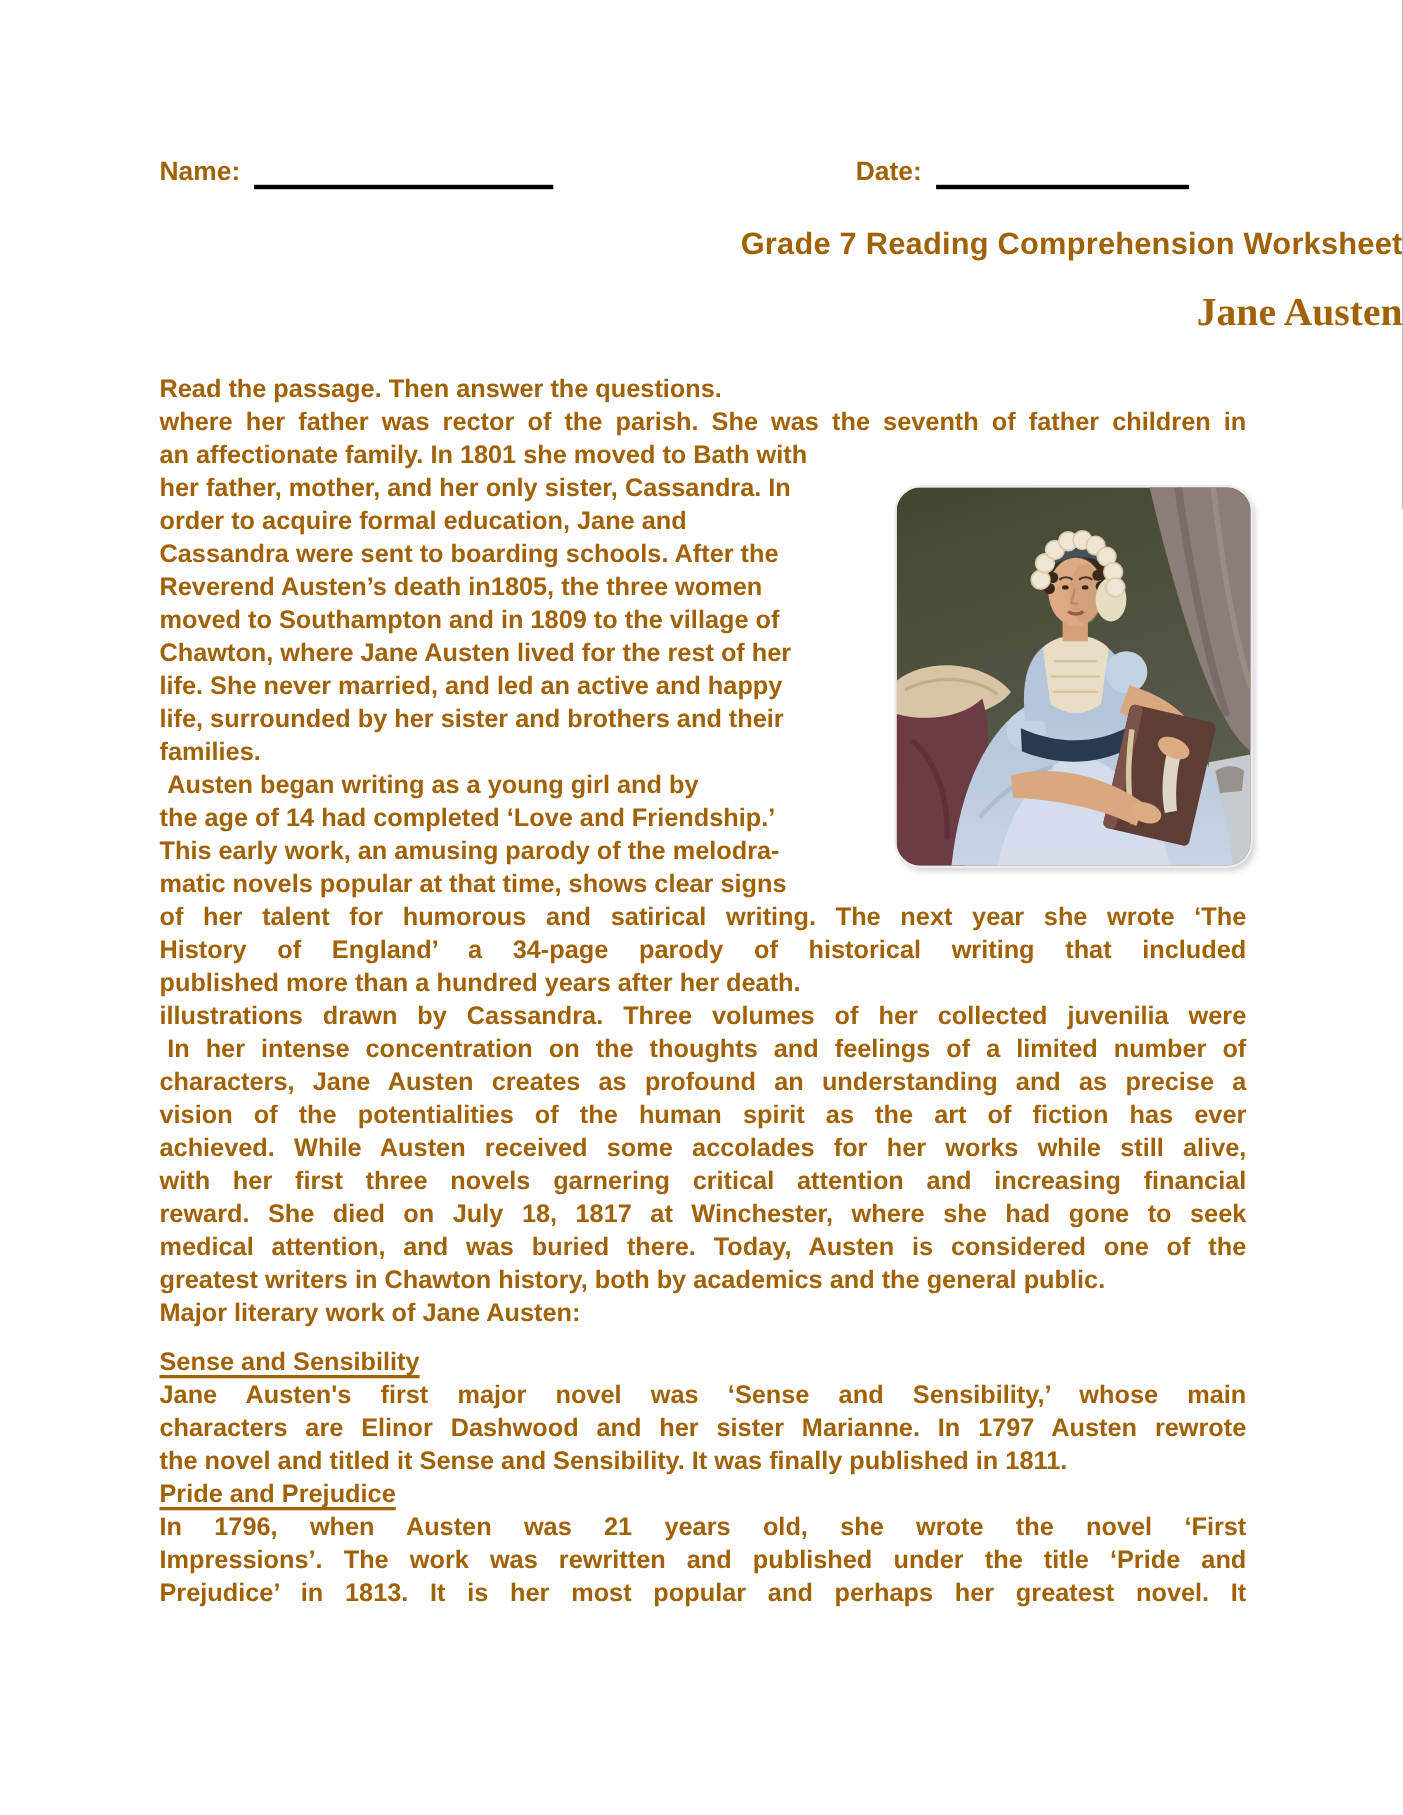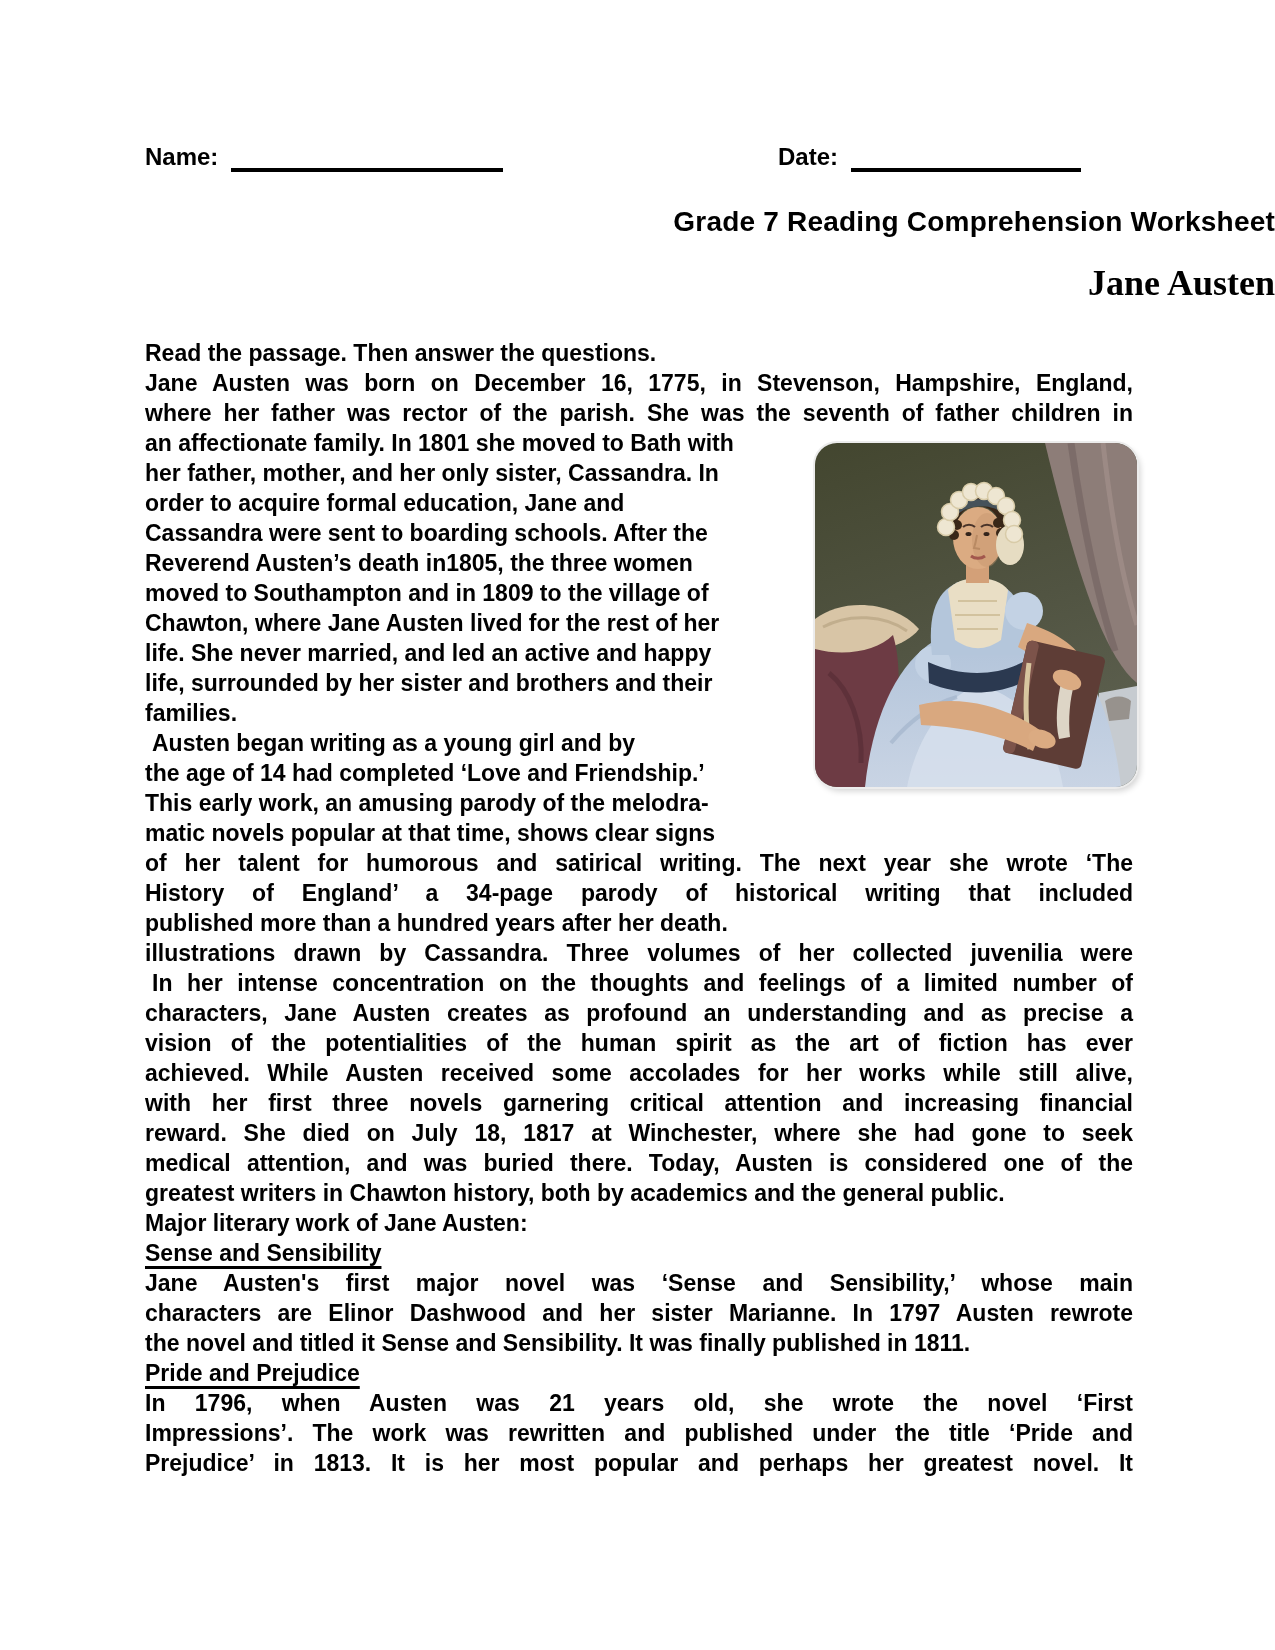--- a/index.html
+++ b/index.html
@@ -3,21 +3,21 @@
 <meta charset="utf-8">
 <style>
   html, body { margin: 0; padding: 0; background: #888; }
   .page {
     position: relative;
     width: 1275px;
     height: 1650px;
     margin: 0 auto;
     background: #ffffff;
     overflow: hidden;
-    color: #000000;
+    color: #a16207;
     font-family: "Liberation Sans", "DejaVu Sans", sans-serif;
     font-weight: 700;
   }
 
   
   .field {
     position: absolute;
     top: 141px;
     display: flex;
     align-items: flex-end;
@@ -54,21 +54,21 @@
 
   
   .passage {
     margin: 36px 142px 0 145px;
     font-size: 23px;
     line-height: 30px;
   }
   .ln { white-space: nowrap; text-align: left; }
   .ln.j { text-align: justify; text-align-last: justify; }
   .ln.ind { text-indent: 7px; }
-  .sec-head { }
+  .sec-head { margin-top: 14px; }
   .underlined {
     text-decoration: underline;
     text-decoration-thickness: 3px;
     text-underline-offset: 5px;
   }
 
   
   .portrait {
     position: absolute;
     left: 815px;
@@ -95,21 +95,20 @@
     <span>Date:</span>
     <span class="blank date-blank"></span>
   </div>
 
   <h1 class="ws-title">Grade 7 Reading Comprehension Worksheet</h1>
   <h2 class="passage-title">Jane Austen</h2>
 
   <div class="passage">
     <div class="ln">Read the passage. Then answer the questions.</div>
 
-    <div class="ln j">Jane Austen was born on December 16, 1775, in Stevenson, Hampshire, England,</div>
     <div class="ln j">where her father was rector of the parish. She was the seventh of father children in</div>
 
     <div class="narrow-column">
       <div class="ln">an affectionate family. In 1801 she moved to Bath with</div>
       <div class="ln">her father, mother, and her only sister, Cassandra. In</div>
       <div class="ln">order to acquire formal education, Jane and</div>
       <div class="ln">Cassandra were sent to boarding schools. After the</div>
       <div class="ln">Reverend Austen’s death in1805, the three women</div>
       <div class="ln">moved to Southampton and in 1809 to the village of</div>
       <div class="ln">Chawton, where Jane Austen lived for the rest of her</div>

